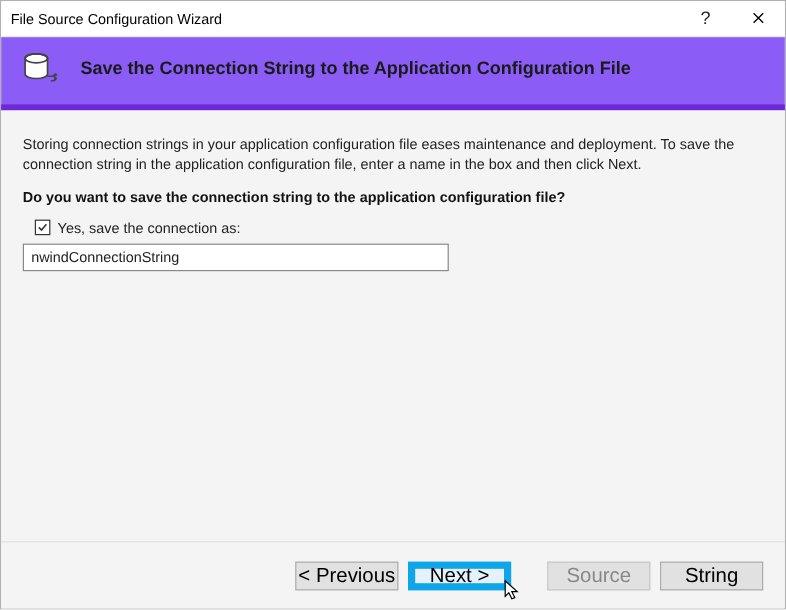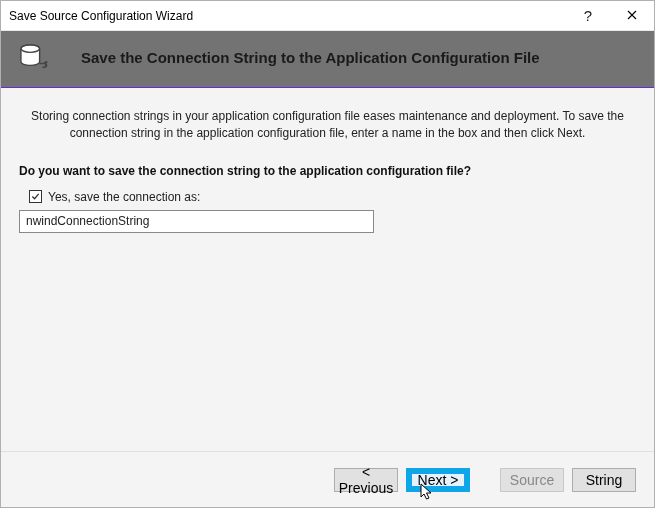--- a/index.html
+++ b/index.html
@@ -41,38 +41,38 @@
       font-size: 13px;
       color: #000;
       cursor: pointer;
     }
     .titlebar-btn.help { font-size: 15px; color:#222; }
     .titlebar-btn.close svg { width: 10px; height: 10px; }
     .header {
       display: flex;
       align-items: center;
       padding: 12px 18px 16px 18px;
-      border-bottom: 1px solid #6d28d9;
-      background: #737373;
-      gap: 32px;
+      border-bottom: 5px solid #6d28d9;
+      background: #8b5cf6;
+      gap: 18px;
     }
     .header-icon svg { width: 30px; height: 28px; display:block; }
     .header-title {
       font-size: 15px;
       font-weight: 600;
       color: #1a1a1a;
     }
     .content {
       flex: 1;
       background: #f4f4f4;
       padding: 20px 18px;
       color: #222;
       font-size: 12px;
     }
-    .intro-text { line-height: 1.4; margin-bottom: 22px; color:#222;text-align:center; }
+    .intro-text { line-height: 1.4; margin-bottom: 11px; color:#222; }
     .question { font-weight: 600; margin-bottom: 12px; color:#111; }
     .checkbox-row {
       display: flex;
       align-items: flex-start;
       gap: 6px;
       margin-bottom: 6px;
       margin-left: 10px;
     }
     .checkbox {
       width: 13px; height: 13px;
@@ -100,26 +100,26 @@
       height: 56px;
       background: #f4f4f4;
       border-top: 1px solid #e0e0e0;
       display: flex;
       align-items: center;
       justify-content: flex-end;
       padding: 0 18px;
       gap: 8px;
     }
     .btn {
-      width: 64px;
+      width: 86px;
       height: 24px;
       background: #e1e1e1;
       border: 1px solid #adadad;
       font-family: inherit;
-      font-size: 14px;
+      font-size: 17px;
       color: #000;
       cursor: pointer;
       display:inline-flex; align-items:center; justify-content:center;
     }
     .btn.default {
       background: #e5f1fb;
       border: 6px solid #0ea5e9;
     }
     .btn.disabled {
       color: #888;
@@ -135,21 +135,21 @@
       pointer-events: none;
     }
     .cursor svg { width: 14px; height: 20px; }
   </style>
 </head>
 <body>
 
 <div class="window">
 
   <div class="titlebar">
-    <div class="titlebar-title">Save Source Configuration Wizard</div>
+    <div class="titlebar-title">File Source Configuration Wizard</div>
     <div class="titlebar-btn help">?</div>
     <div class="titlebar-btn close">
       <span>
         <svg viewBox="0 0 10 10">
             <path d="M1 1 L9 9 M9 1 L1 9" stroke="#000" stroke-width="1.1" fill="none"></path>
           </svg>
       </span>
     </div>
   </div>
 

